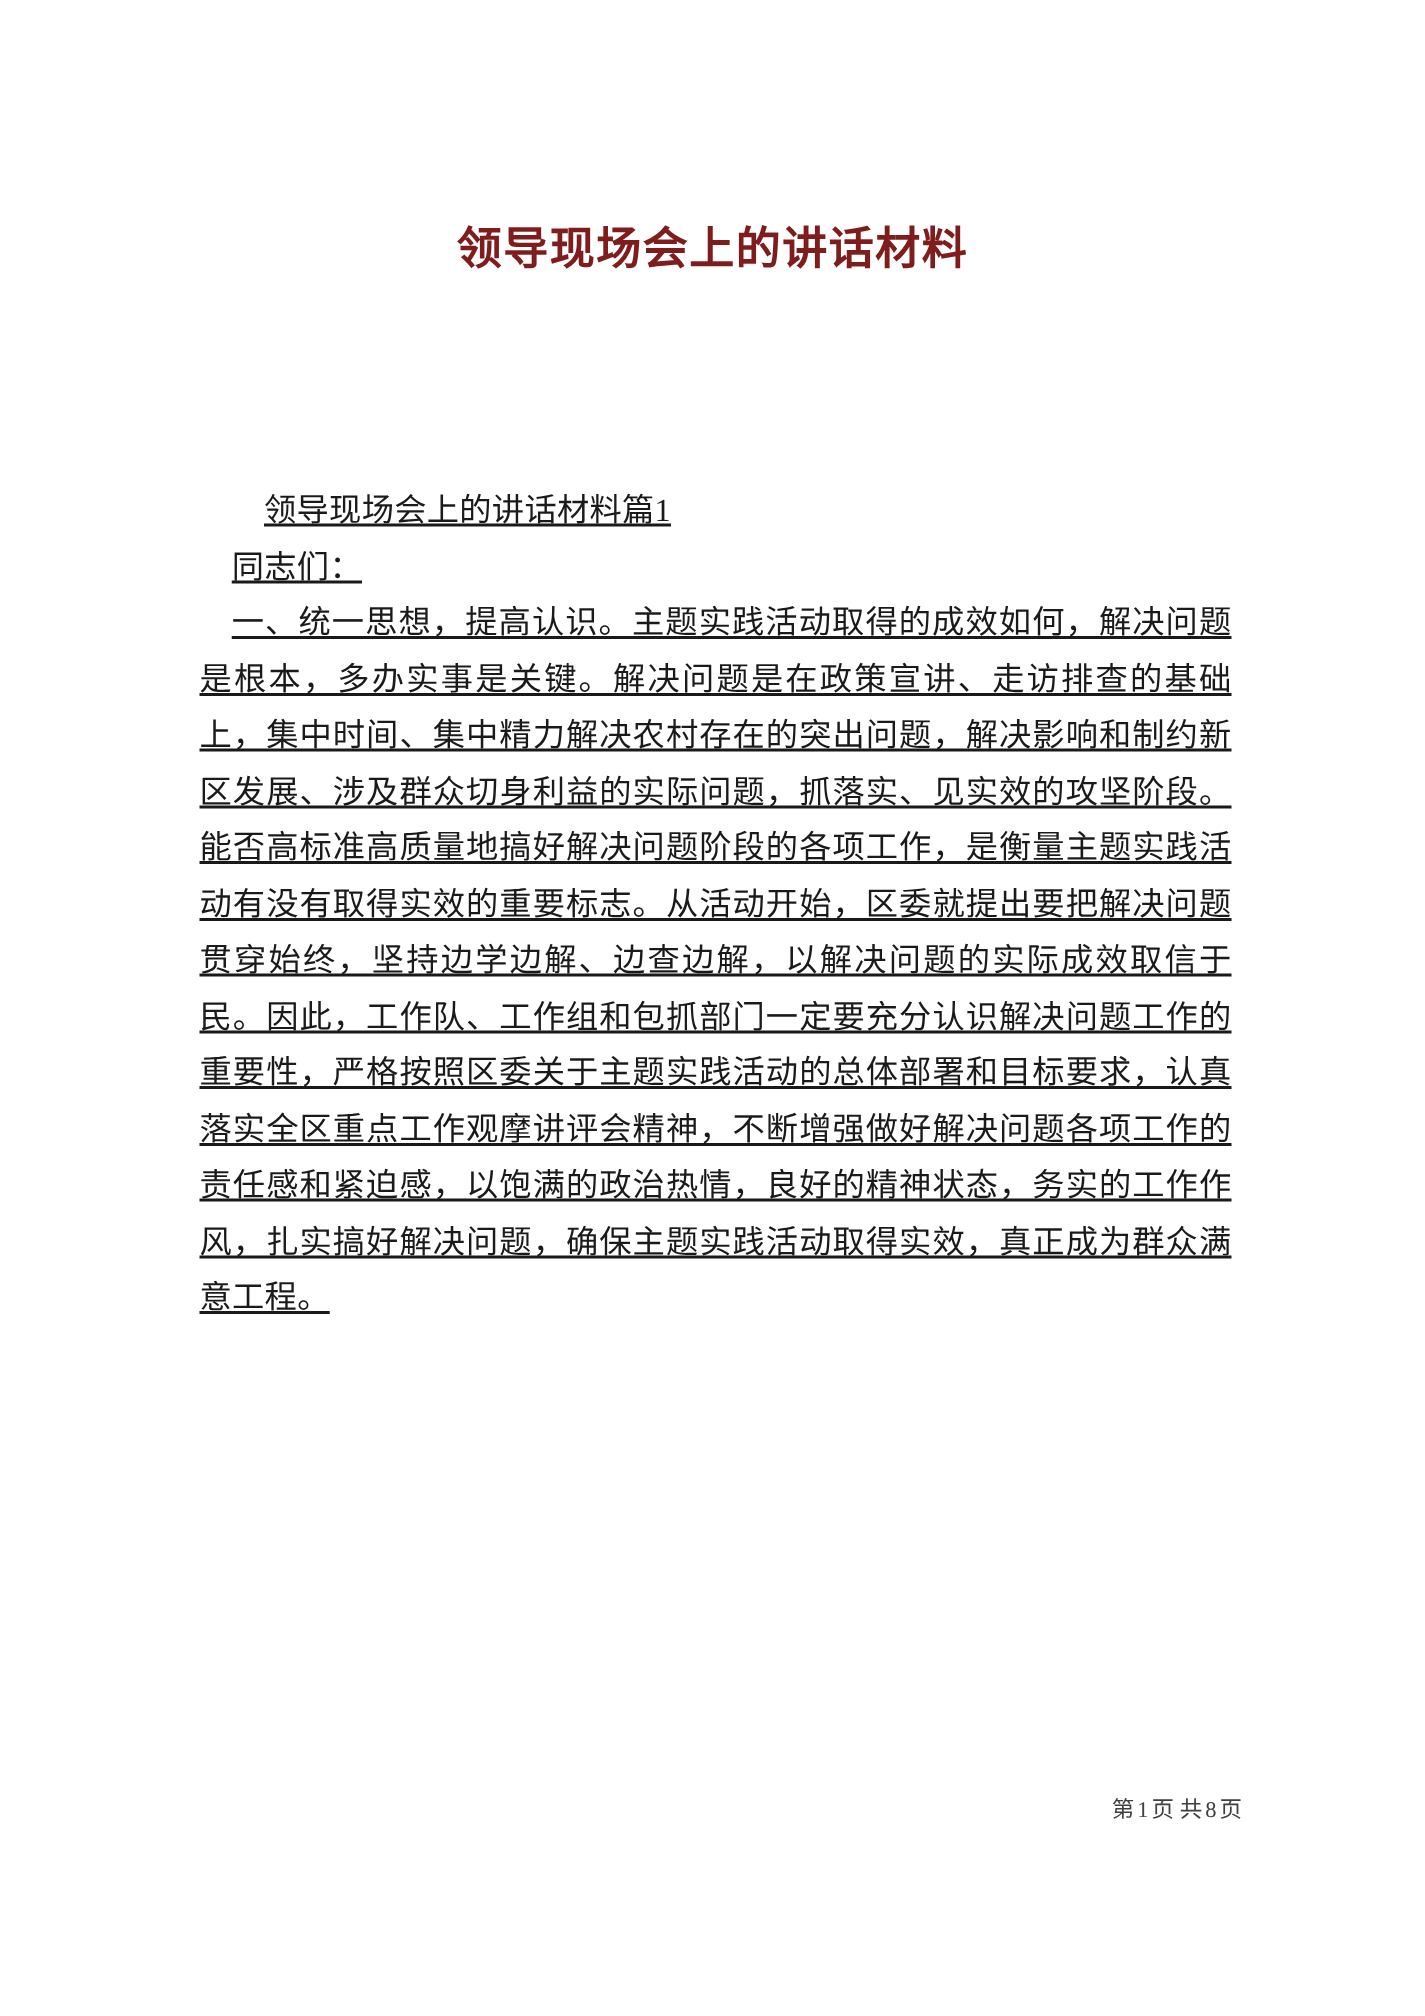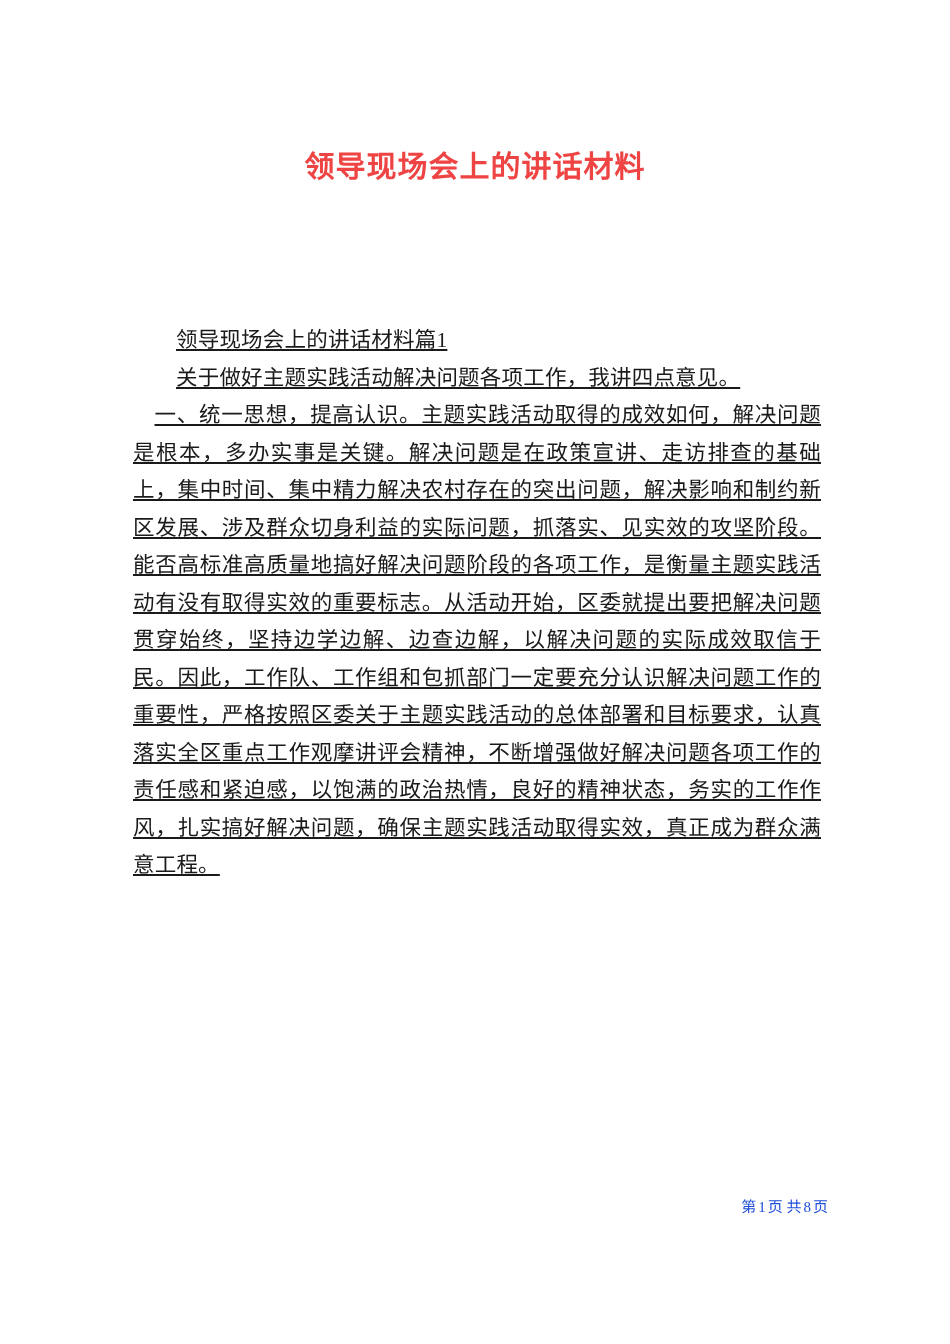--- a/index.html
+++ b/index.html
@@ -28,21 +28,21 @@
   
   .doc-title {
     position: absolute;
     top: 128px;
     left: 0;
     width: 950px;
     text-align: center;
     font-size: 30px;
     line-height: 38px;
     font-weight: bold;
-    color: #ef4444;
+    color: #7f1d1d;
     letter-spacing: 1px;
     font-family: "Liberation Sans", "DejaVu Sans", sans-serif;
   }
 
   
   .doc-body {
     position: absolute;
     top: 322px;
     left: 133px;
     width: 688px;
@@ -73,41 +73,41 @@
   .page-footer {
     position: absolute;
     left: 0;
     top: 1196px;
     width: 950px;
     padding-right: 122px;
     box-sizing: border-box;
     text-align: right;
     font-size: 15px;
     line-height: 22px;
-    color: #1d4ed8;
+    color: #404040;
     font-family: "Liberation Serif", "DejaVu Serif", serif;
   }
   .page-footer .num {
     padding: 0 2px;
     font-family: "Liberation Serif", "DejaVu Serif", serif;
   }
 </style>
 </head>
 <body>
 
 <div class="page">
 
   <h1 class="doc-title">领导现场会上的讲话材料</h1>
 
   <div class="doc-body">
 
     <p class="para indent-2">领导现场会上的讲话材料篇1</p>
 
+    <p class="para indent-1">同志们：</p>
 
-    <p class="para indent-2">关于做好主题实践活动解决问题各项工作，我讲四点意见。</p>
 
     <p class="para indent-1">一、统一思想，提高认识。主题实践活动取得的成效如何，解决问题是根本，多办实事是关键。解决问题是在政策宣讲、走访排查的基础上，集中时间、集中精力解决农村存在的突出问题，解决影响和制约新区发展、涉及群众切身利益的实际问题，抓落实、见实效的攻坚阶段。能否高标准高质量地搞好解决问题阶段的各项工作，是衡量主题实践活动有没有取得实效的重要标志。从活动开始，区委就提出要把解决问题贯穿始终，坚持边学边解、边查边解，以解决问题的实际成效取信于民。因此，工作队、工作组和包抓部门一定要充分认识解决问题工作的重要性，严格按照区委关于主题实践活动的总体部署和目标要求，认真落实全区重点工作观摩讲评会精神，不断增强做好解决问题各项工作的责任感和紧迫感，以饱满的政治热情，良好的精神状态，务实的工作作风，扎实搞好解决问题，确保主题实践活动取得实效，真正成为群众满意工程。</p>
 
 
   </div>
 
   <div class="page-footer">
     <span>第</span><span class="num">1</span><span>页 共</span><span class="num">8</span><span>页</span>
   </div>
 

